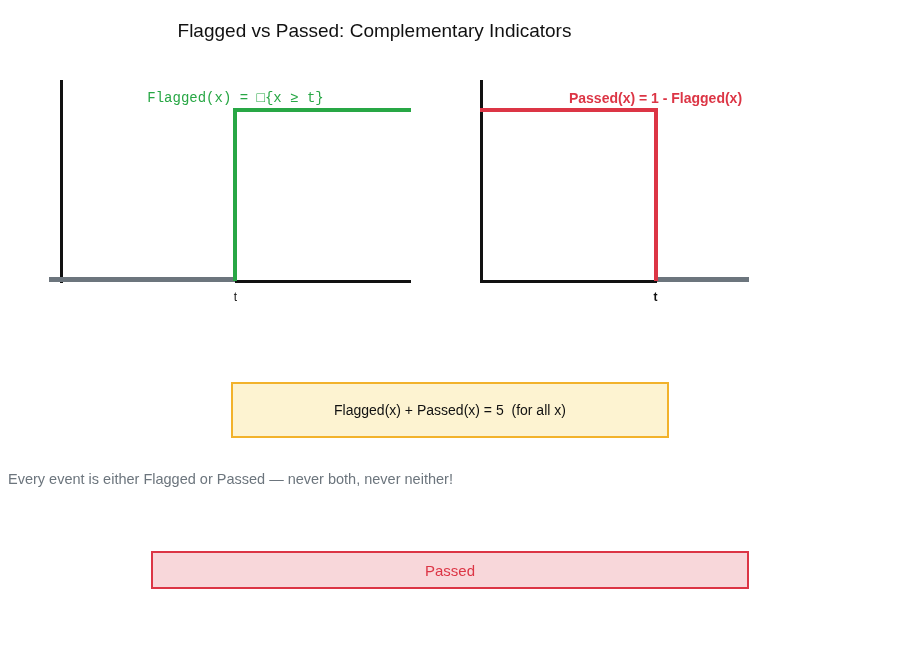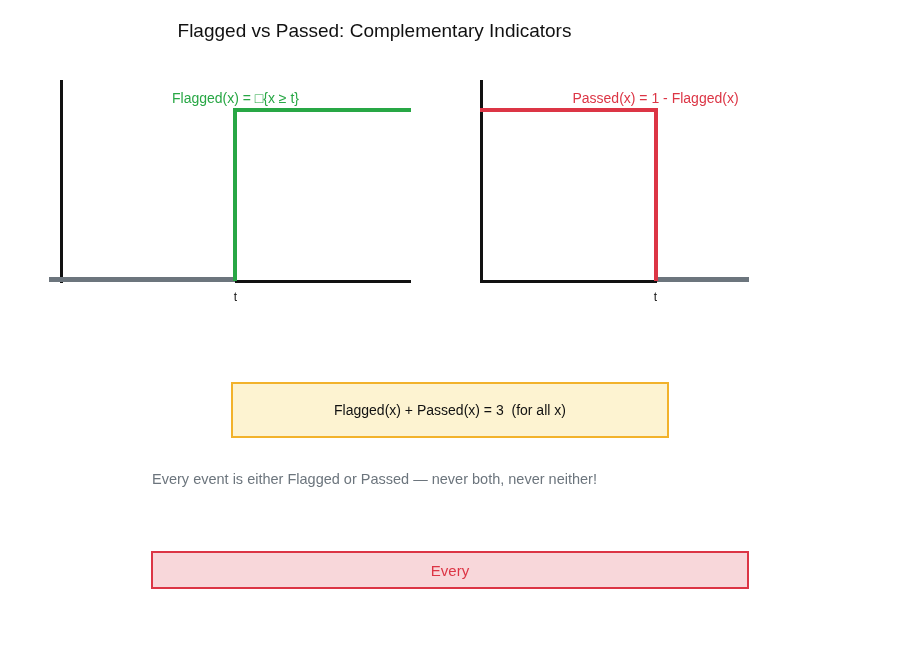--- a/index.html
+++ b/index.html
@@ -20,21 +20,21 @@
     color: #111111;
   }
   
   .plot {
     position: absolute;
     top: 80px;
     width: 351px;
     height: 203px;
   }
   .plot-left  { left: 60px; }
-  .plot-right { left: 480px; }
+  .plot-right { left: 480px; font-weight: bold; }
   .yaxis {
     position: absolute;
     left: 0; top: 0;
     width: 3px; height: 100%;
     background: #111111;
   }
   .xaxis {
     position: absolute;
     bottom: 0; height: 3px;
     background: #111111;
@@ -62,21 +62,21 @@
   .plot-left  .step-v { left: 173px; background: #28a745; }
   .plot-right .step-v { left: 174px; background: #dc3545; }
   .plot-label {
     position: absolute;
     top: 10px; left: 0;
     width: 100%;
     text-align: center;
     font-size: 14px;
     white-space: pre;
   }
-  .green-text { color: #28a745; }
+  .green-text { color: #28a745; font-family: Liberation Mono, monospace; }
   .red-text   { color: #dc3545; }
   .t-label {
     position: absolute;
     top: 210px; left: 0;
     width: 100%;
     text-align: center;
     font-size: 12px;
     color: #111111;
   }
   
@@ -92,23 +92,22 @@
     justify-content: center;
   }
   .formula-text {
     font-size: 14px;
     color: #111111;
     white-space: pre;
   }
   
   .note {
     position: absolute;
-    top: 471px; left: 0;
+    top: 471px; left: 8px;
     width: 100%;
-    text-align: center;
     font-size: 14.5px;
     color: #6c757d;
   }
   
   .partition-bar {
     position: absolute;
     left: 151px; top: 551px;
     width: 598px; height: 38px;
     display: flex;
   }
@@ -152,24 +151,24 @@
     <div class="yaxis"></div>
     <div class="xaxis"></div>
     <div class="zero-line"></div>
     <div class="step-v"></div>
     <div class="step-h"></div>
     <div class="plot-label red-text">Passed(x) = 1 - Flagged(x)</div>
     <div class="t-label">t</div>
   </div>
 
   <div class="formula-box">
-    <span class="formula-text">Flagged(x) + Passed(x) = 3  (for all x)</span>
+    <span class="formula-text">Flagged(x) + Passed(x) = 5  (for all x)</span>
   </div>
 
   <div class="note">Every event is either Flagged or Passed — never both, never neither!</div>
 
   <div class="partition-bar">
     <div class="segment segment-passed">
-      <span>Every</span>
+      <span>Passed</span>
     </div>
   </div>
 
 </div>
 
 </body></html>

